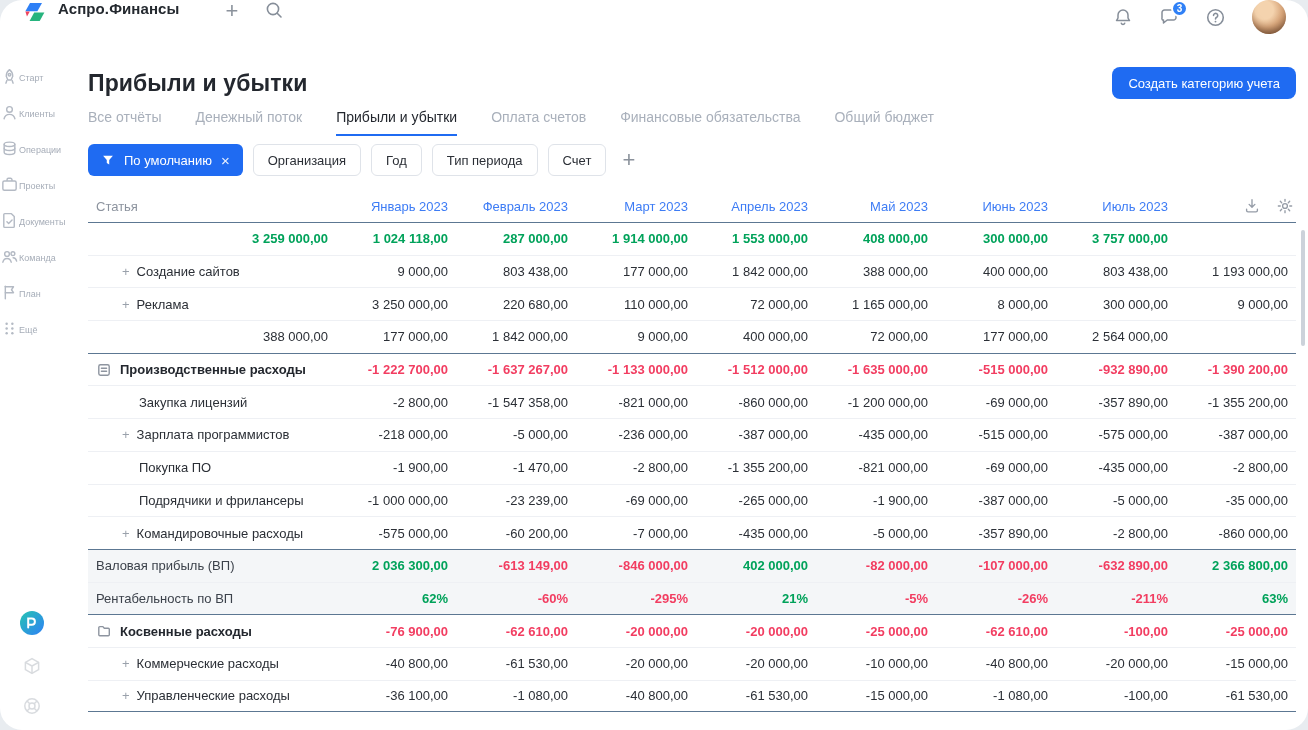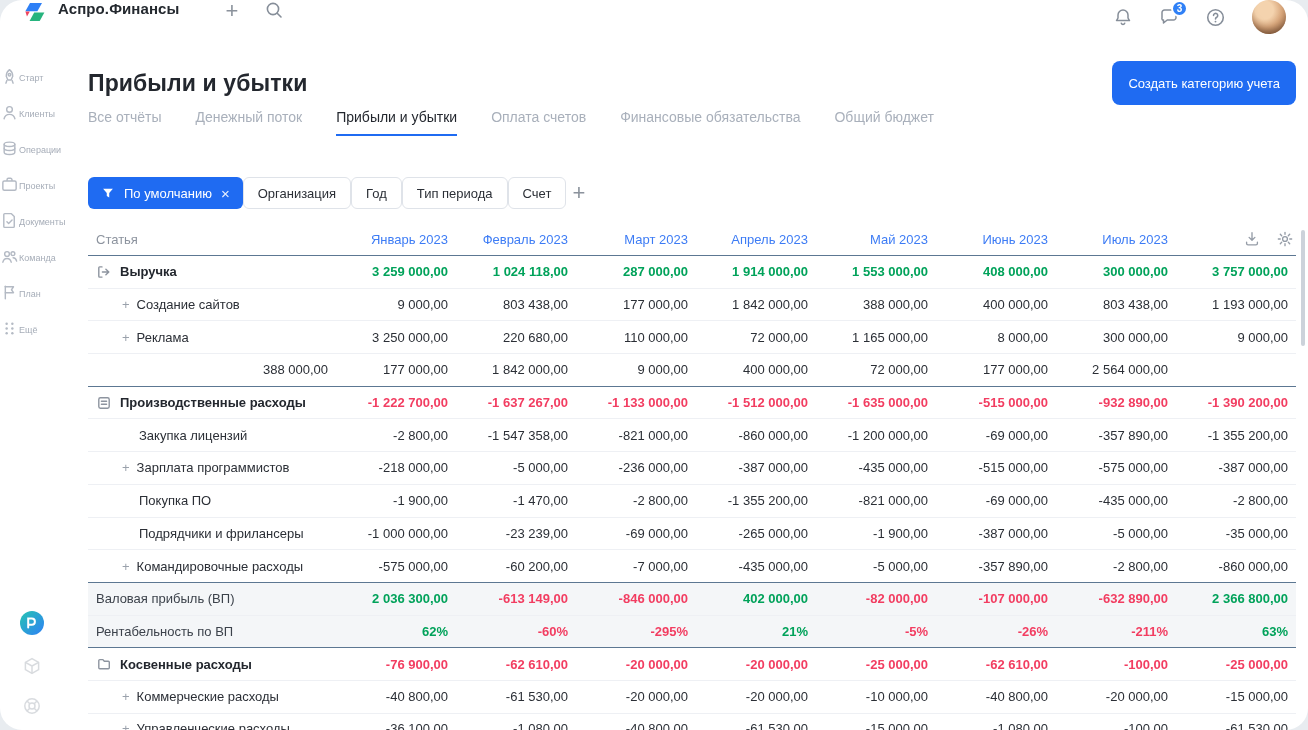--- a/index.html
+++ b/index.html
@@ -27,28 +27,28 @@
   .sb-item{display:flex;flex-direction:row;align-items:center;width:64px;margin-bottom:16px;cursor:pointer}
   .sb-ic{height:20px;display:flex;align-items:center;justify-content:center}
   .sb-lb{font-size:9px;color:#a6adb8;margin-top:3px;white-space:nowrap}
   .sb-bottom{margin-top:auto;display:flex;flex-direction:column;align-items:center;gap:20px}
   .faded{opacity:.38}
 
   
   .main{position:absolute;left:64px;top:52px;right:0;bottom:0;padding:0 12px 0 24px;overflow:hidden}
   .page-head{display:flex;align-items:center;justify-content:space-between;margin-top:13px;height:36px}
   .page-title{font-size:23px;font-weight:700;color:#23272e;letter-spacing:.1px}
-  .btn-create{background:#1f6bf2;color:#fff;border:none;border-radius:8px;height:44px;padding:0 16px;
+  .btn-create{background:#1f6bf2;color:#fff;border:none;border-radius:8px;height:32px;padding:0 16px;
               font-size:13px;font-family:inherit;cursor:pointer;font-weight:400}
 
   .tabs{display:flex;gap:34px;margin-top:8px;height:28px;align-items:flex-start}
   .tab{font-size:14px;color:#a9b0bb;cursor:pointer;padding-bottom:9px;border-bottom:2px solid transparent;white-space:nowrap}
   .tab.active{color:#23272e;border-bottom-color:#1f6bf2;font-weight:500}
 
-  .filters{display:flex;align-items:center;margin-top:40px;height:32px}
+  .filters{display:flex;align-items:center;gap:10px;margin-top:7px;height:32px}
   .btn-filter{height:32px;background:#1f6bf2;border-radius:6px;display:flex;align-items:center;gap:9px;
               padding:0 13px;color:#fff;font-size:13px;cursor:pointer}
   .btn-filter .close-x{font-size:15px;line-height:1;opacity:.9;cursor:pointer}
   .chip{height:32px;background:#fff;border:1px solid #dfe3e9;border-radius:6px;display:flex;align-items:center;
         padding:0 14px;font-size:13px;color:#2b2f36;cursor:pointer;white-space:nowrap}
   .add-filter{font-size:22px;color:#8b929c;margin-left:6px;cursor:pointer;line-height:1}
 
   
   .table{margin-top:14px}
   .thead{position:relative;display:grid;grid-template-columns:248px repeat(8,1fr);height:32px;align-items:center}
@@ -288,29 +288,20 @@
           <span>
             <svg width="18" height="18" viewBox="0 0 20 20" fill="none" stroke="#959ca7" stroke-width="1.5" stroke-linecap="round">
                 <circle cx="10" cy="10" r="2.7"></circle>
                 <path d="M10 2.6v2.1M10 15.3v2.1M2.6 10h2.1M15.3 10h2.1M4.8 4.8l1.5 1.5M13.7 13.7l1.5 1.5M15.2 4.8l-1.5 1.5M6.3 13.7l-1.5 1.5"></path>
               </svg>
           </span>
         </span>
       </div>
       <div id="tbody">
           <div class="trow section divider">
-            <div class="tcell label">
-              <span class="row-ic">
-                <svg width="16" height="16" viewBox="0 0 16 16" fill="none" stroke="#8d949f" stroke-width="1.4" stroke-linecap="round" stroke-linejoin="round">
-                  <path d="M6 2.9H3.6a.8.8 0 0 0-.8.8v8.6a.8.8 0 0 0 .8.8H6"></path>
-                  <path d="m9.9 5.2 2.9 2.8-2.9 2.8M12.6 8H6.4"></path>
-                </svg>
-              </span>
-              <span class="lbl-text">Выручка</span>
-            </div>
             <div class="tcell val pos">3 259 000,00</div>
             <div class="tcell val pos">1 024 118,00</div>
             <div class="tcell val pos">287 000,00</div>
             <div class="tcell val pos">1 914 000,00</div>
             <div class="tcell val pos">1 553 000,00</div>
             <div class="tcell val pos">408 000,00</div>
             <div class="tcell val pos">300 000,00</div>
             <div class="tcell val pos">3 757 000,00</div>
           </div>
           <div class="trow sub">

